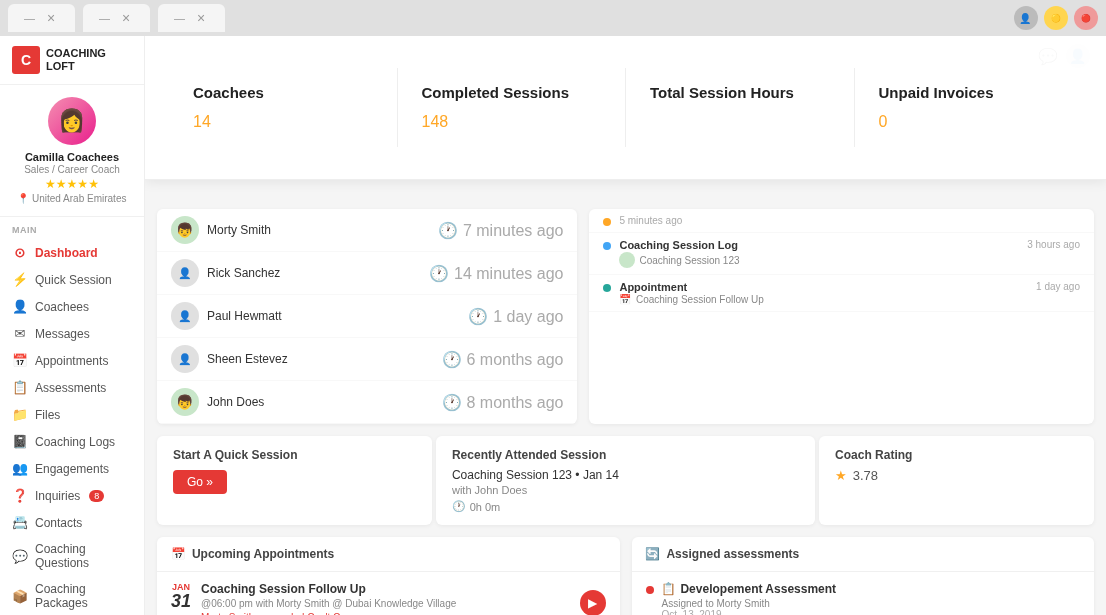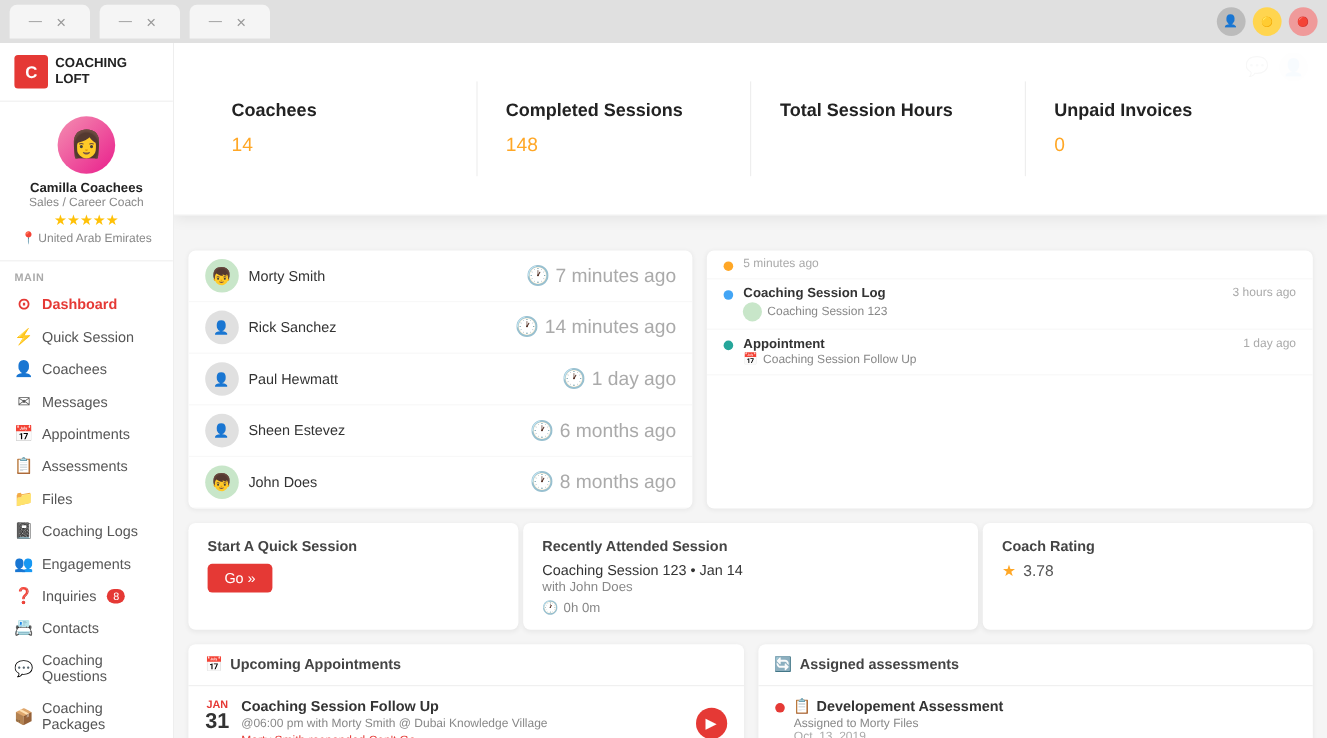--- a/index.html
+++ b/index.html
@@ -311,21 +311,21 @@
     }
     .upcoming-item {
       display: flex;
       align-items: flex-start;
       gap: 10px;
       padding: 10px 14px;
       border-bottom: 1px solid #f8f8f8;
     }
     .date-box { text-align: center; }
     .date-month { font-size: 9px; font-weight: 600; color: #e53935; text-transform: uppercase; }
-    .date-day { font-size: 18px; font-weight: 700; color: #333; line-height: 1; }
+    .date-day { font-size: 18px; font-weight: 700; color: #333; line-height: 1; font-style: italic; }
     .appt-content { flex: 1; }
     .appt-title { font-size: 12px; font-weight: 600; color: #333; }
     .appt-time { font-size: 10px; color: #888; margin-top: 2px; }
     .appt-warning { font-size: 10px; color: #e53935; margin-top: 3px; }
     .appt-btn {
       width: 26px; height: 26px; border-radius: 50%;
       background: #e53935;
       color: #fff;
       display: flex; align-items: center; justify-content: center;
       font-size: 12px;
@@ -632,21 +632,21 @@
             <span>🔄</span>
             <span>Assigned assessments</span>
           </div>
           <div class="assigned-item">
             <div class="assigned-dot"></div>
             <div class="assigned-content">
               <div class="assigned-title">
                 <span>📋</span>
                 <span>Developement Assessment</span>
               </div>
-              <div class="assigned-sub">Assigned to Morty Files</div>
+              <div class="assigned-sub">Assigned to Morty Smith</div>
               <div class="assigned-date">Oct. 13, 2019</div>
 
             </div>
           </div>
         </div>
 
       </div>
     </div>
   </div>
 </div>

